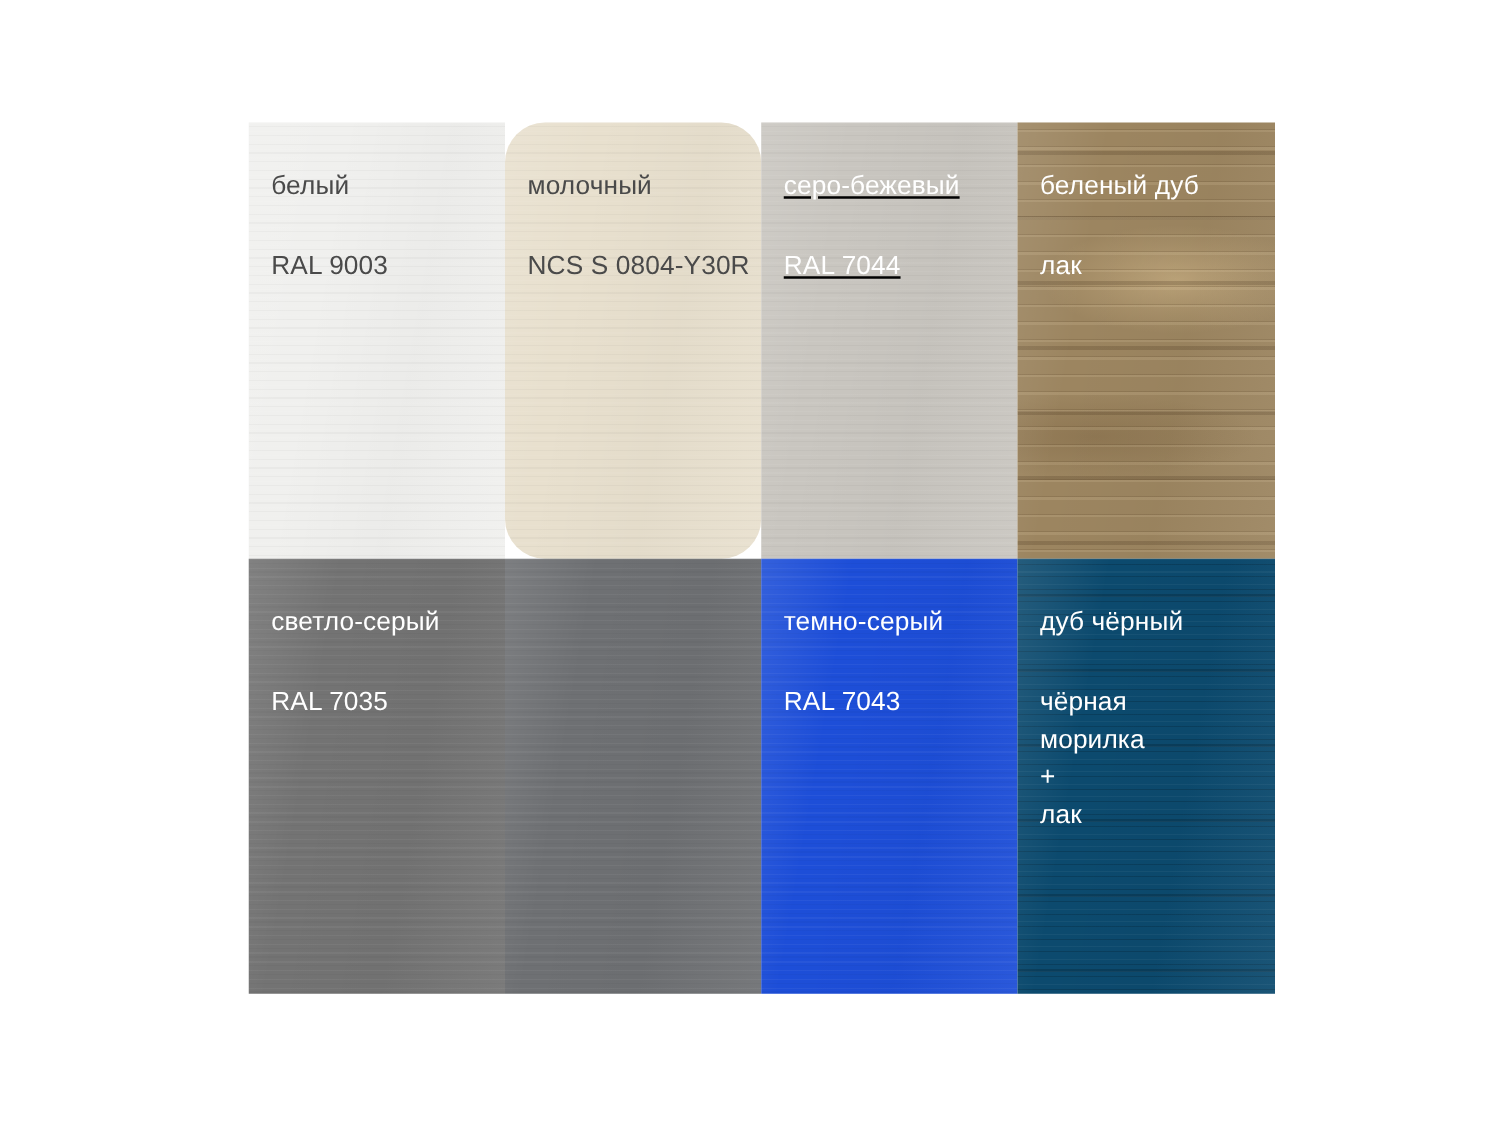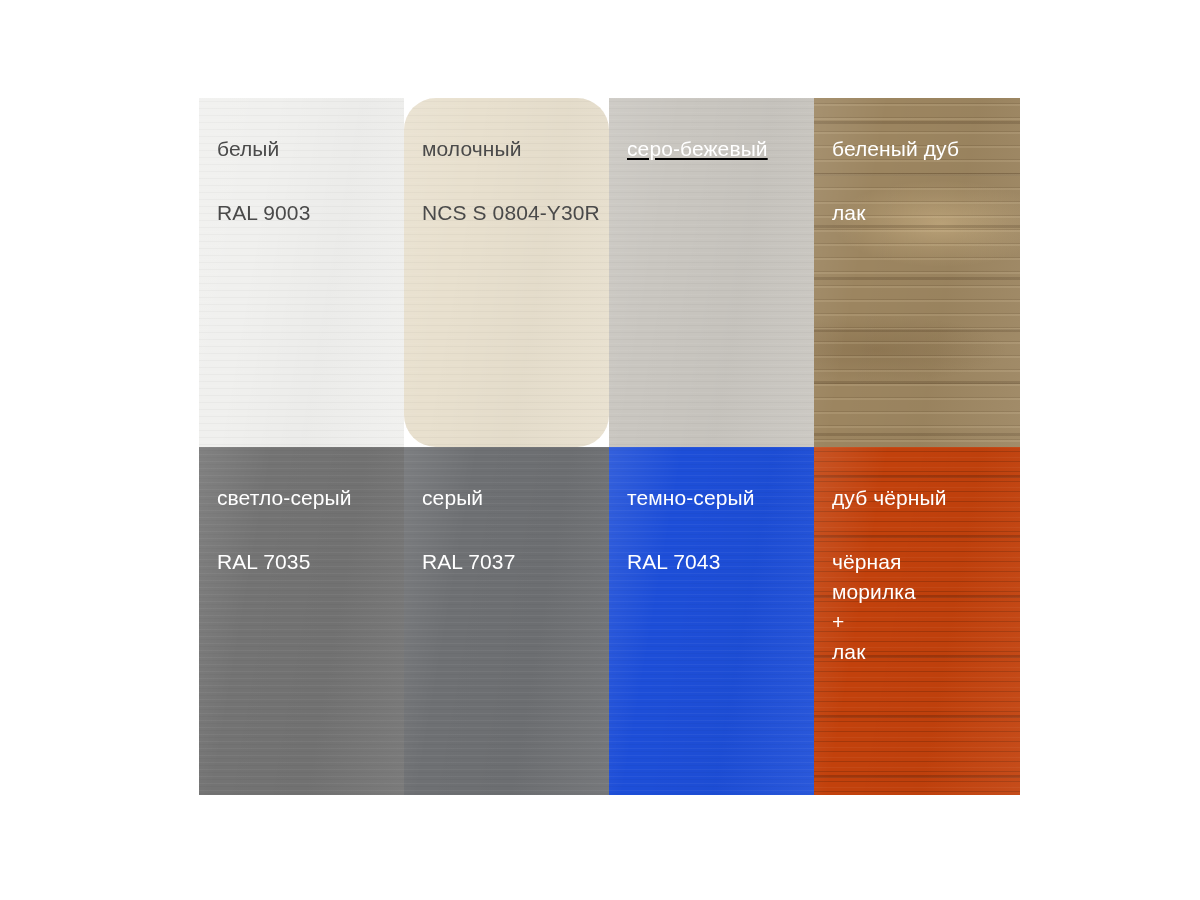--- a/index.html
+++ b/index.html
@@ -180,20 +180,23 @@
         <div class="swatch-code">
           <span class="code-line">NCS S 0804-Y30R</span>
         </div>
       </div>
     </div>
     <div class="swatch text-light" style="background: rgb(201, 198, 192); text-decoration: underline;">
       <div class="grain"></div>
       <div class="sheen"></div>
       <div class="swatch-text">
         <div class="swatch-name">серо-бежевый</div>
+        <div class="swatch-code">
+          <span class="code-line">RAL 7044</span>
+        </div>
       </div>
     </div>
     <div class="swatch wood-light text-light" style="background: rgb(156, 133, 96);">
       <div class="grain"></div>
       <div class="sheen"></div>
       <div class="swatch-text">
         <div class="swatch-name">беленый дуб</div>
         <div class="swatch-code">
           <span class="code-line">лак</span>
         </div>
@@ -205,38 +208,32 @@
       <div class="swatch-text">
         <div class="swatch-name">светло-серый</div>
         <div class="swatch-code">
           <span class="code-line">RAL 7035</span>
         </div>
       </div>
     </div>
     <div class="swatch text-light" style="background: rgb(110, 112, 115);">
       <div class="grain"></div>
       <div class="sheen"></div>
-      <div class="swatch-text">
-        <div class="swatch-name">серый</div>
-        <div class="swatch-code">
-          <span class="code-line">RAL 7037</span>
-        </div>
-      </div>
     </div>
     <div class="swatch text-light" style="background: #1d4ed8;">
       <div class="grain"></div>
       <div class="sheen"></div>
       <div class="swatch-text">
         <div class="swatch-name">темно-серый</div>
         <div class="swatch-code">
           <span class="code-line">RAL 7043</span>
         </div>
       </div>
     </div>
-    <div class="swatch wood-dark text-light" style="background: #c2410c;">
+    <div class="swatch wood-dark text-light" style="background: #0c4a6e;">
       <div class="grain"></div>
       <div class="sheen"></div>
       <div class="swatch-text">
         <div class="swatch-name">дуб чёрный</div>
         <div class="swatch-code">
           <span class="code-line">чёрная</span>
           <span class="code-line">морилка</span>
           <span class="code-line">+</span>
           <span class="code-line">лак</span>
         </div>

